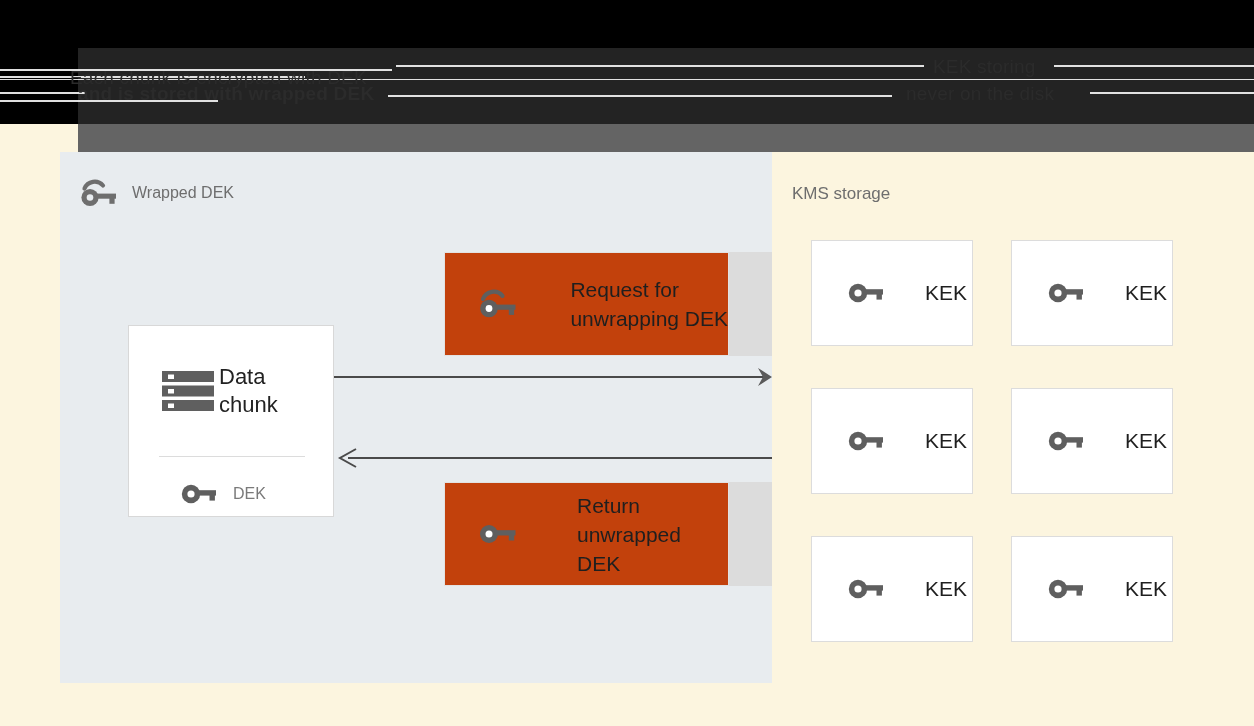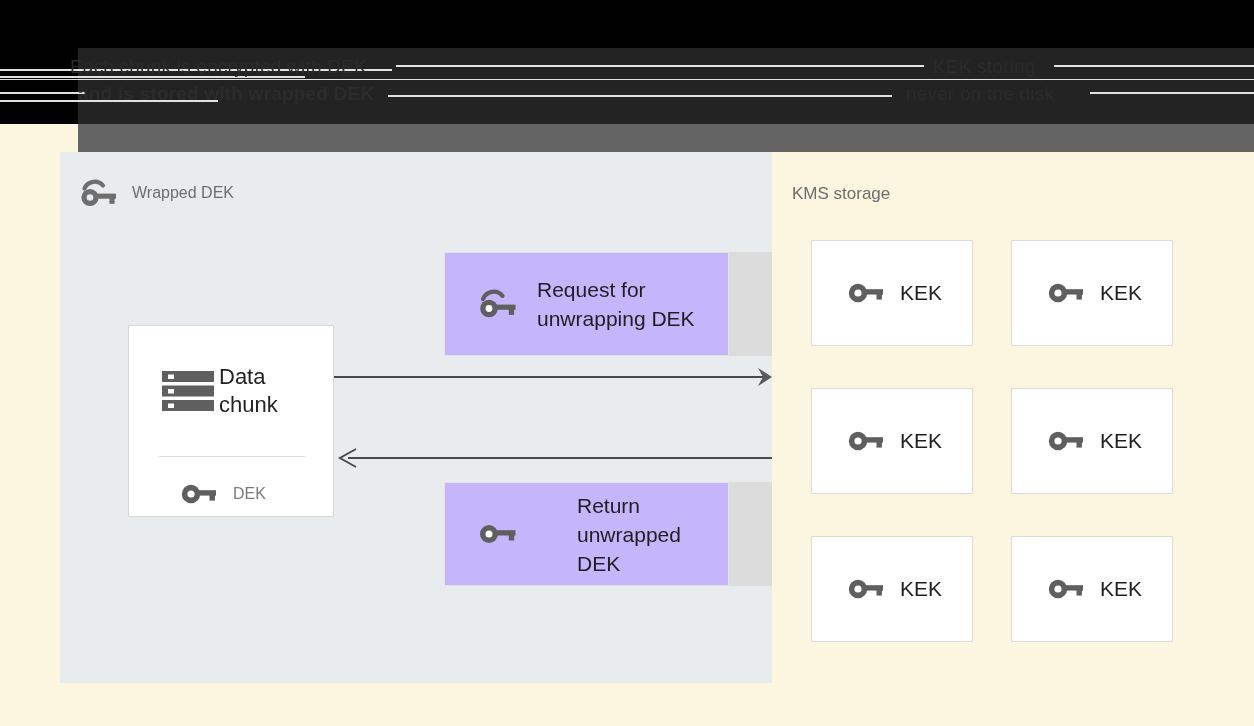--- a/index.html
+++ b/index.html
@@ -23,21 +23,21 @@
     position:absolute;left:0;top:48px;width:78px;height:76px;
     background:#000;
   }
   #banner .hl{
     position:absolute;background:#f2f2f2;height:2px;opacity:.92;
   }
   #banner .txt{
     position:absolute;color:#2b2b2b;font-size:19px;line-height:26px;
     white-space:nowrap;letter-spacing:.2px;
   }
-  #banner .txt.l1{left:70px;top:54px;text-align:right;}
+  #banner .txt.l1{left:70px;top:65px;text-align:right;}
   #banner .txt.l2{left:78px;top:81px;font-weight:bold;}
   #banner .txt.r1{left:933px;top:54px;}
   #banner .txt.r2{left:906px;top:81px;}
 
   #subbar{
     position:absolute;left:0;top:124px;width:1254px;height:28px;
     background:#646464;
   }
   #subbar .notch{
     position:absolute;left:0;top:0;width:78px;height:28px;background:#fcf5df;
@@ -89,42 +89,42 @@
     display:flex;align-items:center;
   }
   .chunk-dek-icon{width:38px;height:26px;margin-left:52px;flex:none;}
   .chunk-dek-label{margin-left:14px;font-size:16px;color:#7a7a7a;}
 
   
   .msg-band{
     position:absolute;background:#dcdcdc;
   }
   .msg{
-    position:absolute;background:#c4b5fd;border:1px solid #e2e2e2;
-    box-sizing:border-box;display:flex;align-items:center;
+    position:absolute;background:#c2410c;border:1px solid #e2e2e2;
+    box-sizing:border-box;display:flex;align-items:center;justify-content:space-between;
   }
   .msg-icon{width:46px;height:34px;margin-left:32px;flex:none;}
   .msg-text{
     margin-left:14px;font-size:21px;line-height:29px;color:#1f1f1f;
   }
 
   .msg-req{left:444px;top:100px;width:285px;height:104px;}
   .band-req{left:729px;top:100px;width:43px;height:104px;}
   .msg-ret{left:444px;top:330px;width:285px;height:104px;gap:40px;}
   .band-ret{left:729px;top:330px;width:43px;height:104px;}
 
   
   .arrow-svg{position:absolute;left:0;top:0;width:1254px;height:574px;
     pointer-events:none;}
 
   
   .kek{
     position:absolute;width:162px;height:106px;
     background:#fff;border:1px solid #dcdcdc;box-sizing:border-box;
-    display:flex;align-items:center;
+    display:flex;align-items:center;gap:25px;
   }
   .kek-icon{width:38px;height:28px;margin-left:36px;flex:none;}
   .kek-label{margin-left:14px;font-size:21px;color:#1f1f1f;}
 </style>
 </head>
 <body>
 
 <div id="banner">
   <div class="plate"></div>
   <div class="plate-left"></div>

